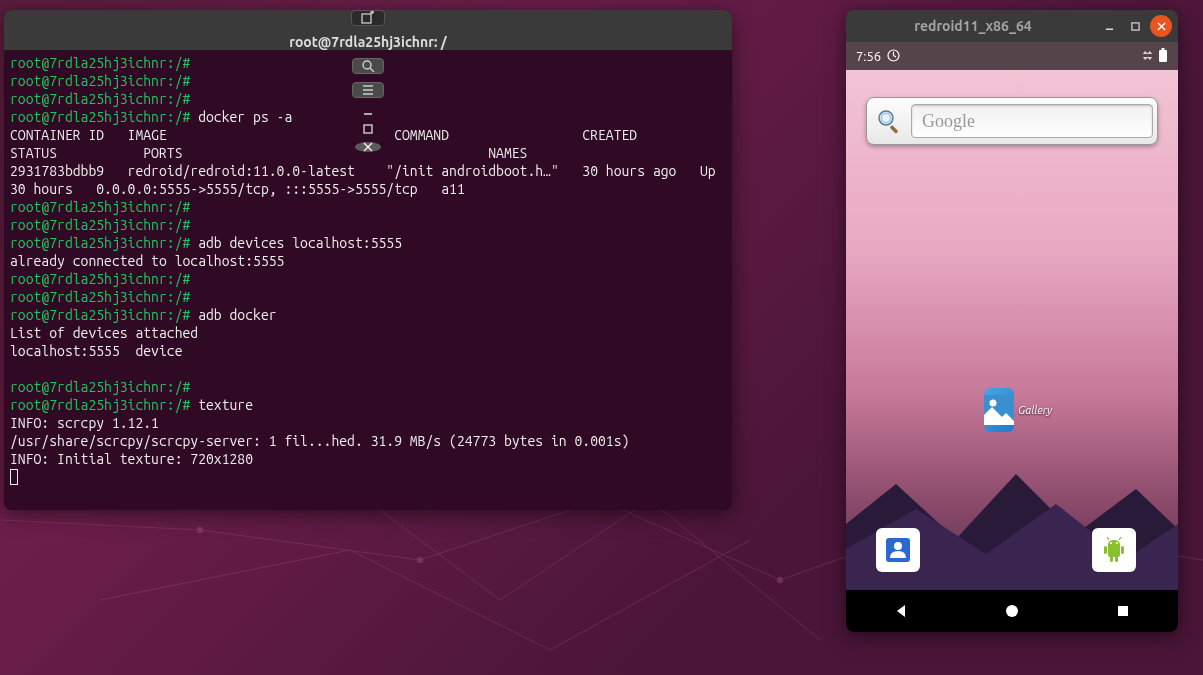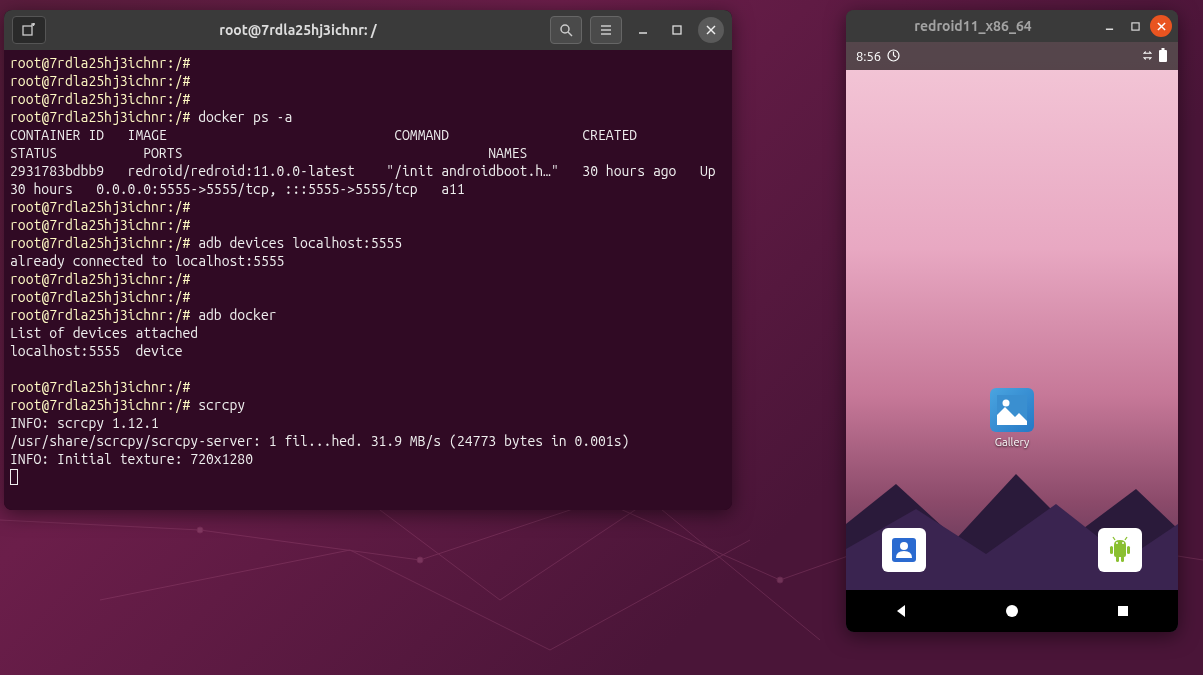--- a/index.html
+++ b/index.html
@@ -29,20 +29,21 @@
     box-shadow: 0 4px 20px rgba(0,0,0,0.5);
     overflow: hidden;
   }
   .term-titlebar {
     height: 40px;
     background: #3a3a3a;
     display: flex;
     align-items: center;
     padding: 0 8px;
     gap: 8px;
+    flex-direction: column;
   }
   .term-tab-btn {
     width: 34px;
     height: 28px;
     background: #2a2a2a;
     border: 1px solid #555;
     border-radius: 4px;
     display: flex;
     align-items: center;
     justify-content: center;
@@ -83,21 +84,21 @@
   .term-body {
     background: #300a24;
     color: #eee;
     font-family: 'Ubuntu Mono', 'DejaVu Sans Mono', monospace;
     font-size: 14px;
     line-height: 18px;
     padding: 4px 6px;
     white-space: pre-wrap;
     min-height: 460px;
   }
-  .prompt { color: #fef9c3; }
+  .prompt { color: #22c55e; }
   .cmd { color: #eeeeee; margin-top: 10px; }
   .cursor {
     display: inline-block;
     width: 8px;
     height: 16px;
     border: 1px solid #eee;
     vertical-align: text-bottom;
   }
   
   .android-window {
@@ -202,24 +203,25 @@
     color: #999;
     font-family: Georgia, serif;
     font-size: 18px;
     margin-left: 4px;
     box-shadow: inset 0 1px 2px rgba(0,0,0,0.2);
   }
   .app-icon {
     position: absolute;
     width: 56px;
     display: flex;
-    flex-direction: column;
+    flex-direction: row;
     align-items: center;
     gap: 4px;
     z-index: 4;
+    font-style: italic;
   }
   .app-icon .icon-box {
     width: 44px;
     height: 44px;
     border-radius: 6px;
     display: flex;
     align-items: center;
     justify-content: center;
   }
   .app-icon .label {
@@ -318,21 +320,21 @@
 <span class="prompt">root@7rdla25hj3ichnr:/#</span>
 <span class="prompt">root@7rdla25hj3ichnr:/#</span> <span class="cmd">adb devices localhost:5555</span>
 already connected to localhost:5555
 <span class="prompt">root@7rdla25hj3ichnr:/#</span>
 <span class="prompt">root@7rdla25hj3ichnr:/#</span>
 <span class="prompt">root@7rdla25hj3ichnr:/#</span> <span class="cmd">adb docker</span>
 List of devices attached
 localhost:5555  device
 
 <span class="prompt">root@7rdla25hj3ichnr:/#</span>
-<span class="prompt">root@7rdla25hj3ichnr:/#</span> <span class="cmd">scrcpy</span>
+<span class="prompt">root@7rdla25hj3ichnr:/#</span> <span class="cmd">texture</span>
 INFO: scrcpy 1.12.1 <https: github.com="" genymobile="" scrcpy="">
 /usr/share/scrcpy/scrcpy-server: 1 fil...hed. 31.9 MB/s (24773 bytes in 0.001s)
 INFO: Initial texture: 720x1280
 <span class="cursor"></span></https:></div>
 </div>
 
 <div class="android-window">
   <div class="android-titlebar">
     <div class="android-title">redroid11_x86_64</div>
     <div class="android-win-btn">
@@ -352,21 +354,21 @@
         </svg>
     </div>
   </div>
   <div class="android-screen">
     <svg class="mountain" viewBox="0 0 332 140" preserveAspectRatio="none">
       <path d="M 0 140 L 0 70 L 50 30 L 110 85 L 170 20 L 230 80 L 290 35 L 332 75 L 332 140 Z" fill="#2a1a3a"></path>
       <path d="M 0 140 L 0 95 L 70 55 L 140 100 L 210 50 L 280 105 L 332 70 L 332 140 Z" fill="#3a2450"></path>
     </svg>
     <div class="status-bar">
       <div class="status-left">
-        <span>8:56</span>
+        <span>7:56</span>
         <span>
           <svg width="13" height="13" viewBox="0 0 13 13">
               <circle cx="6.5" cy="6.5" r="5.5" fill="none" stroke="#fff" stroke-width="1.2"></circle>
               <path d="M 6.5 6.5 L 6.5 2.5 M 6.5 6.5 L 9 8" stroke="#fff" stroke-width="1.2"></path>
             </svg>
         </span>
       </div>
       <div class="status-right">
         <span>
           <svg width="13" height="13" viewBox="0 0 14 14">
@@ -375,20 +377,30 @@
         </span>
         <span>
           <svg width="10" height="15" viewBox="0 0 10 15">
               <rect x="1" y="2" width="8" height="12" fill="#fff" rx="1"></rect>
               <rect x="3.5" y="0" width="3" height="2" fill="#fff"></rect>
             </svg>
         </span>
       </div>
     </div>
 
+    <div class="search-widget">
+      <div class="search-icon-circle">
+        <svg width="28" height="28" viewBox="0 0 28 28">
+          <circle cx="11" cy="11" r="7" fill="#cde5f5" stroke="#5a7a9a" stroke-width="1.5"></circle>
+          <circle cx="11" cy="11" r="4.5" fill="#e8f2fa" stroke="#88a8c8" stroke-width="0.8"></circle>
+          <rect x="17" y="18" width="9" height="3.5" rx="1.5" fill="#8a6a4a" transform="rotate(45 17 18)"></rect>
+        </svg>
+      </div>
+      <div class="search-input-box">Google</div>
+    </div>
 
     <div class="app-icon gallery-app">
       <div class="icon-box">
         <svg width="30" height="30" viewBox="0 0 30 30">
           <rect x="0" y="0" width="30" height="30" fill="#3a8fd0"></rect>
           <circle cx="9" cy="8" r="3.5" fill="#fff"></circle>
           <path d="M 0 30 L 0 20 L 8 12 L 18 22 L 22 18 L 30 26 L 30 30 Z" fill="#fff"></path>
         </svg>
       </div>
       <div class="label">Gallery</div>

